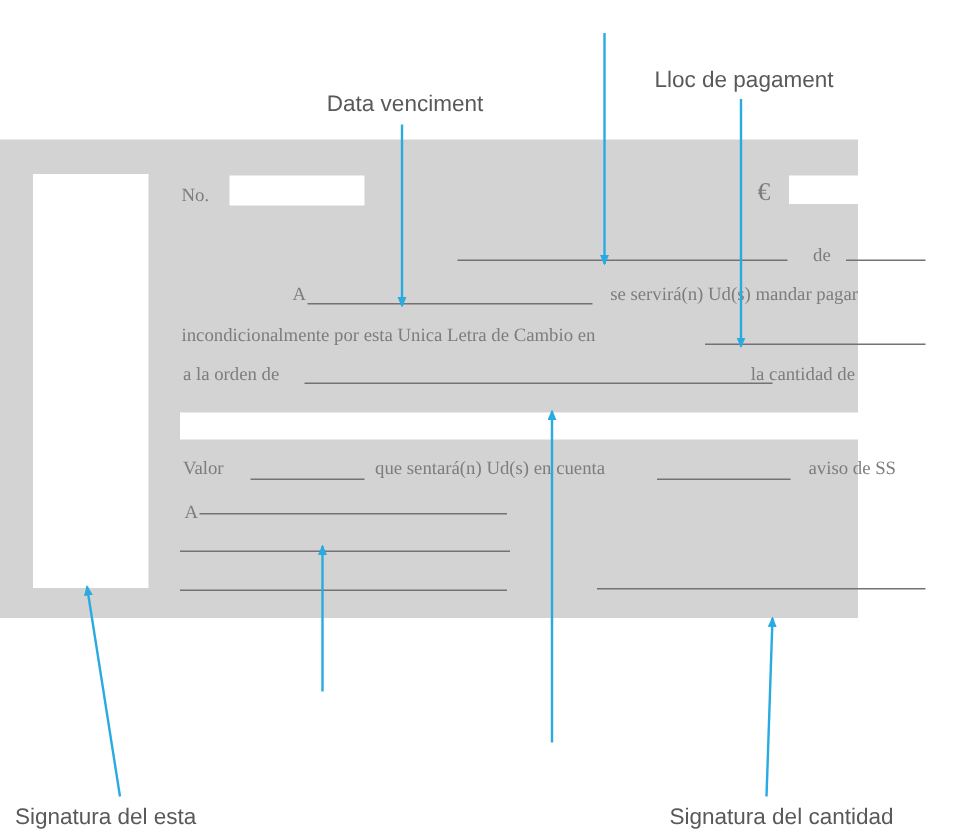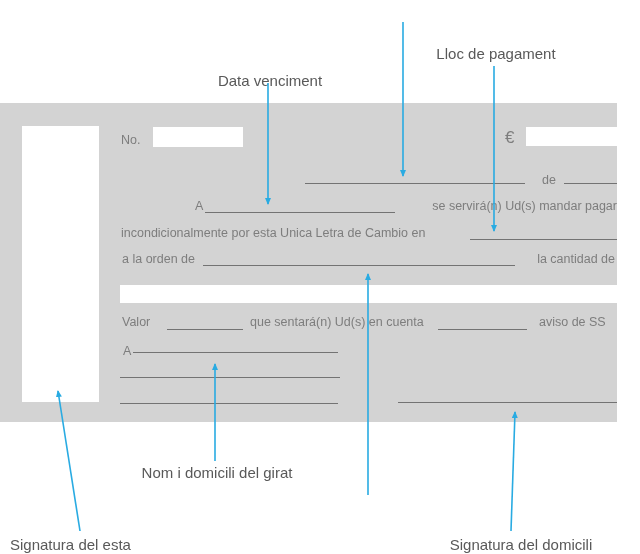--- a/index.html
+++ b/index.html
@@ -16,23 +16,24 @@
     position: absolute;
     font-size: 15px;
     line-height: 1;
     color: var(--color-annotation-text, #595959);
     white-space: nowrap;
   }
   .ann.center { transform: translateX(-50%); }
   
   .doc {
     position: absolute;
-    left: 0; top: 103px;
-    width: 617px; height: 319px;
+    left: 0; top: 93px;
+    width: 572px; height: 319px;
     background: var(--color-document-background, #d3d3d3);
+    font-family: Liberation Serif, serif;
   }
   .field {
     position: absolute;
     background: var(--color-field-background, #ffffff);
   }
   .dt {
     position: absolute;
     font-size: 12.5px;
     line-height: 1.1;
     color: var(--color-document-text, #7d7d7d);
@@ -52,21 +53,21 @@
   }
   .arrow-line { stroke: var(--color-arrow, #29abe2); stroke-width: 1.6; fill: none; }
   .arrowhead { fill: var(--color-arrow, #29abe2); }
 </style>
 </head>
 <body>
 
 <div class="stage">
 
   <div class="ann center" style="left:496px; top:46px;">Lloc de pagament</div>
-  <div class="ann center" style="left:270px; top:62px;margin-top:11px;">Data venciment</div>
+  <div class="ann center" style="left:270px; top:62px;">Data venciment</div>
 
   <div class="doc">
 
     <div class="field" style="left:22px; top:23px; width:77px; height:276px;"></div>
 
     <span class="dt" style="left:121px; top:31px;">No.</span>
     <div class="field" style="left:153px; top:24px; width:90px; height:20px;"></div>
 
     <span class="dt euro" style="left:505px; top:26px;">€</span>
     <div class="field" style="left:526px; top:24px; width:91px; height:19px;"></div>
@@ -95,23 +96,22 @@
     <span class="dt" style="left:539px; top:213px;">aviso de SS</span>
 
     <span class="dt" style="left:123px; top:242px;">A</span>
     <div class="rule" style="left:133px; top:249px; width:205px;"></div>
     <div class="rule" style="left:120px; top:274px; width:220px;"></div>
     <div class="rule" style="left:120px; top:300px; width:218px;"></div>
 
     <div class="rule" style="left:398px; top:299px; width:219px;"></div>
   </div>
 
-  <div class="ann center" style="left:217px; top:465px;">Nom i domicili del girat</div>
   <div class="ann" style="left:10px; top:537px;">Signatura del esta</div>
-  <div class="ann center" style="left:521px; top:537px;">Signatura del domicili</div>
+  <div class="ann center" style="left:521px; top:537px;">Signatura del cantidad</div>
 
   <svg class="arrows" viewBox="0 0 640 554" xmlns="http://www.w3.org/2000/svg">
     <defs>
       <marker id="ah" markerUnits="userSpaceOnUse" markerWidth="8" markerHeight="8" refX="6" refY="3" orient="auto">
         <path class="arrowhead" d="M0,0 L7,3 L0,6 Z"></path>
       </marker>
     </defs>
     <line class="arrow-line" x1="403" y1="22" x2="403" y2="176" marker-end="url(#ah)"></line>
     <line class="arrow-line" x1="494" y1="66" x2="494" y2="231" marker-end="url(#ah)"></line>
     <line class="arrow-line" x1="268" y1="83" x2="268" y2="204" marker-end="url(#ah)"></line>

